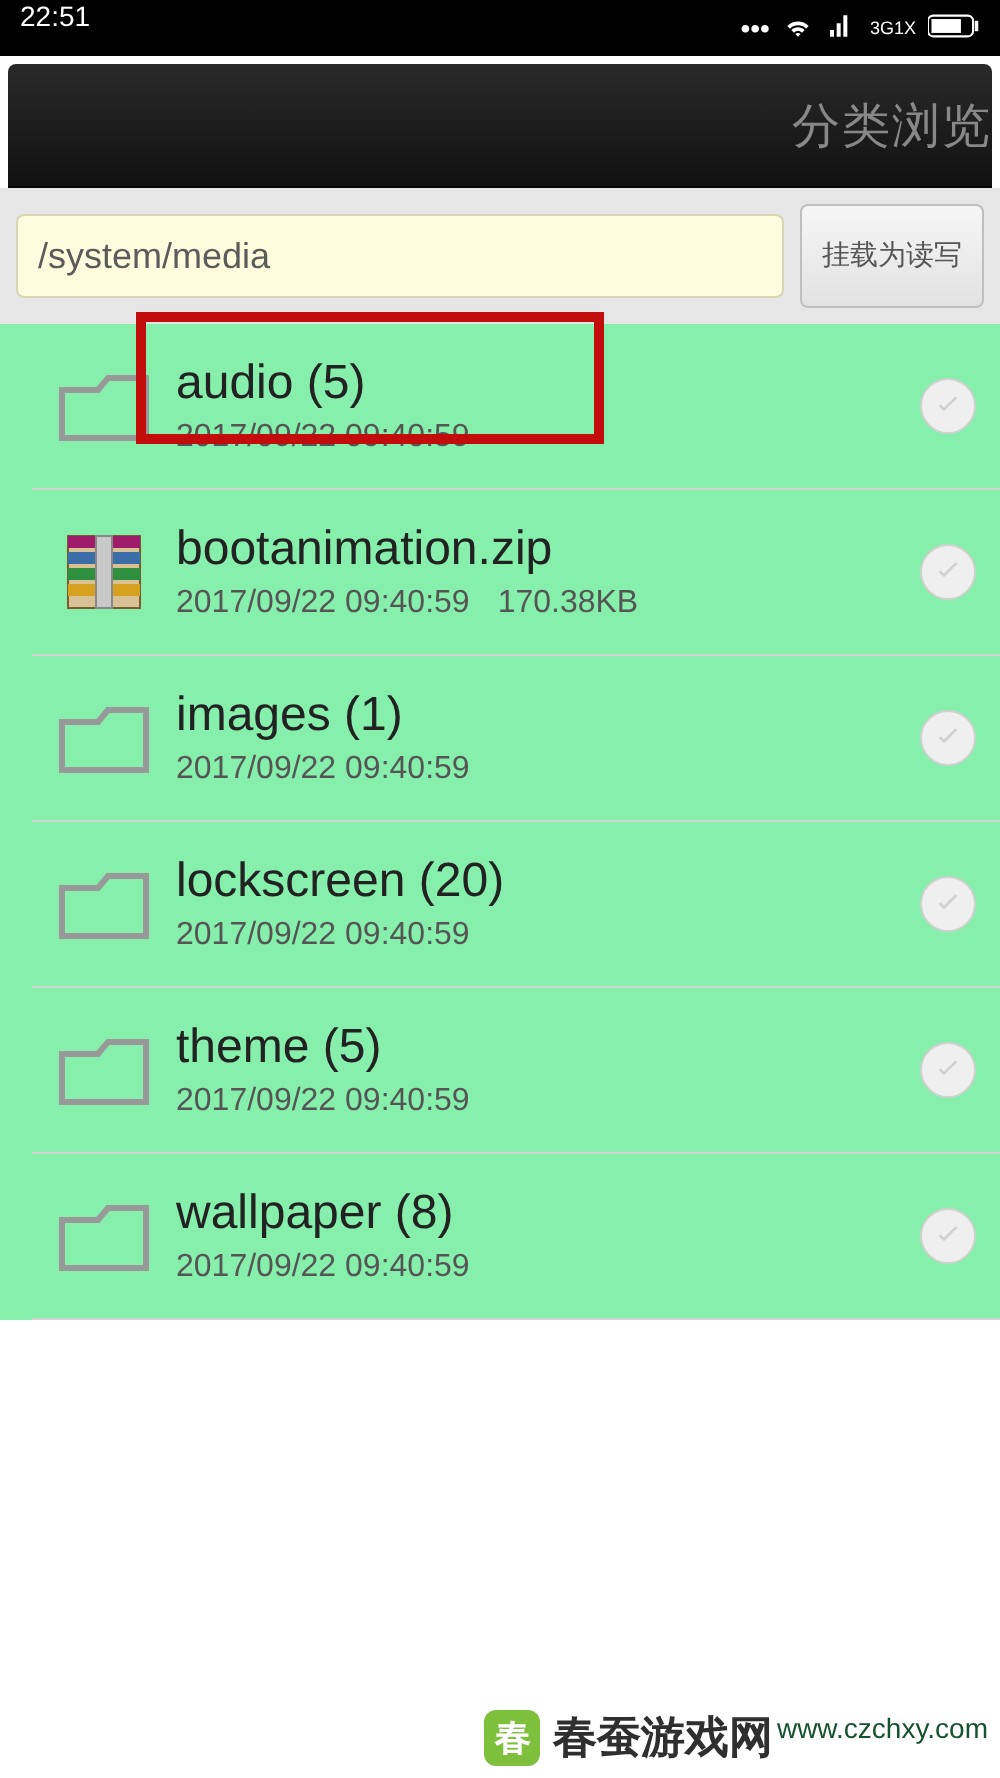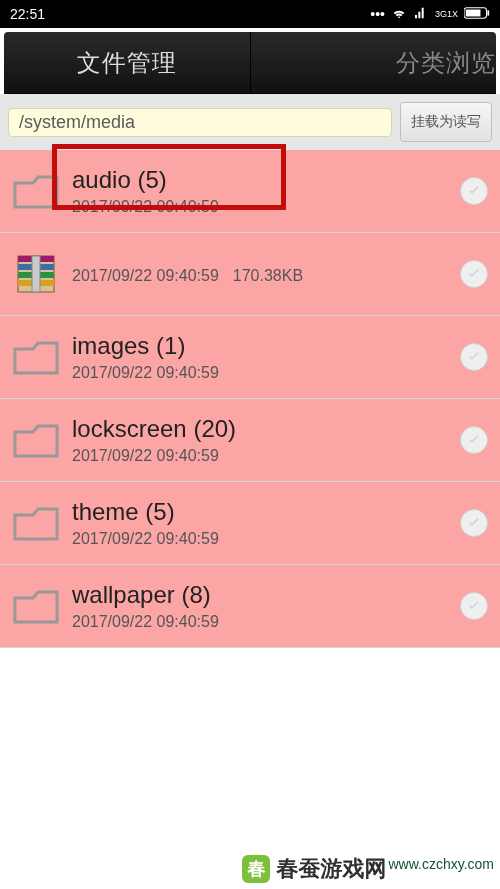--- a/index.html
+++ b/index.html
@@ -4,21 +4,21 @@
   <style>
     * { margin: 0; padding: 0; box-sizing: border-box; }
     body {
       width: 500px; height: 889px;
       background: #fff;
       font-family: -apple-system, "Helvetica Neue", Arial, sans-serif;
       overflow: hidden; position: relative;
     }
     .statusbar {
       height: 28px; background: #000; color: #fff;
-      display: flex; align-items: center; justify-content: space-between;
+      display: flex; justify-content: space-between;
       padding: 0 10px; font-size: 14px;
     }
     .status-icons { display: flex; gap: 6px; align-items: center; }
     .tabbar {
       height: 62px; background: linear-gradient(#2a2a2a,#111);
       display: flex; border-bottom: 1px solid #050505;
       margin: 4px 4px 0 4px; border-radius: 4px 4px 0 0; overflow: hidden;
     }
     .tab {
       flex: 1; display: flex; align-items: center; justify-content: center;
@@ -27,28 +27,28 @@
     }
     .tab:last-child { border-right: none; }
     .tab.inactive { color: #888; justify-content: flex-end; }
     .pathbar {
       background: #e6e6e6; display: flex; align-items: center;
       padding: 8px 8px; gap: 8px;
     }
     .path-input {
       flex: 1; background: #fffcdd; border: 1px solid #d7d5b6;
       border-radius: 4px; padding: 6px 10px; font-size: 18px; color: #5b5b5b;
-      height: 29px;
+      height: 42px;
     }
     .mount-btn {
       background: linear-gradient(#f6f6f6,#e2e2e2);
       border: 1px solid #bfbfbf; border-radius: 4px;
-      font-size: 14px; color: #555; padding: 6px 10px; height: 40px;
-    }
-    .filelist { background: #fca5a5; }
+      font-size: 14px; color: #555; padding: 6px 10px; height: 52px;
+    }
+    .filelist { background: #86efac; padding-left: 16px; }
     .row {
       height: 83px; display: flex; align-items: center;
       border-bottom: 1px solid #d4d4d4; padding: 0 12px 0 8px;
       position: relative;
     }
     .icon-slot { width: 56px; display: flex; justify-content: center; }
     .folder-icon svg { width: 48px; height: 40px; }
     .archive-icon { width: 48px; height: 48px; }
     .row-body { flex: 1; padding-left: 8px; display: flex; flex-direction: column; }
     .row-title { font-size: 24px; color: #222; font-weight: 400; }
@@ -101,23 +101,20 @@
       <svg viewBox="0 0 30 14" width="26" height="14">
           <rect x="0" y="1" width="26" height="12" rx="3" fill="none" stroke="#fff" stroke-width="1.2"></rect>
           <rect x="27" y="4" width="2" height="6" fill="#fff"></rect>
           <rect x="2" y="3" width="17" height="8" fill="#fff"></rect>
         </svg>
     </span>
   </span>
 </div>
 
 <div class="tabbar">
-  <div class="tab">
-    <span>文件管理</span>
-  </div>
   <div class="tab inactive">
     <span>分类浏览</span>
   </div>
 </div>
 
 <div class="pathbar">
   <input class="path-input" value="/system/media" style="">
   <button class="mount-btn">挂载为读写</button>
 </div>
 
@@ -148,20 +145,21 @@
       <svg class="archive-icon" viewBox="0 0 48 48">
         <rect x="6" y="6" width="36" height="36" fill="#d9c196" stroke="#7a5b2e"></rect>
         <rect x="6" y="6" width="36" height="6" fill="#9c1b6a"></rect>
         <rect x="6" y="14" width="36" height="6" fill="#3b6ea8"></rect>
         <rect x="6" y="22" width="36" height="6" fill="#2f8f3f"></rect>
         <rect x="6" y="30" width="36" height="6" fill="#d6a11f"></rect>
         <rect x="20" y="6" width="8" height="36" fill="#c9c9c9" stroke="#888"></rect>
       </svg>
     </div>
     <div class="row-body">
+      <span class="row-title">bootanimation.zip</span>
       <span class="row-meta">
         <span>2017/09/22 09:40:59</span>
         <span>170.38KB</span>
       </span>
     </div>
     <div class="check">
       <svg viewBox="0 0 24 24">
           <path fill="#999" d="M9 16l-4-4 1.4-1.4L9 13.2l8.6-8.6L19 6z"></path>
         </svg>
     </div>

